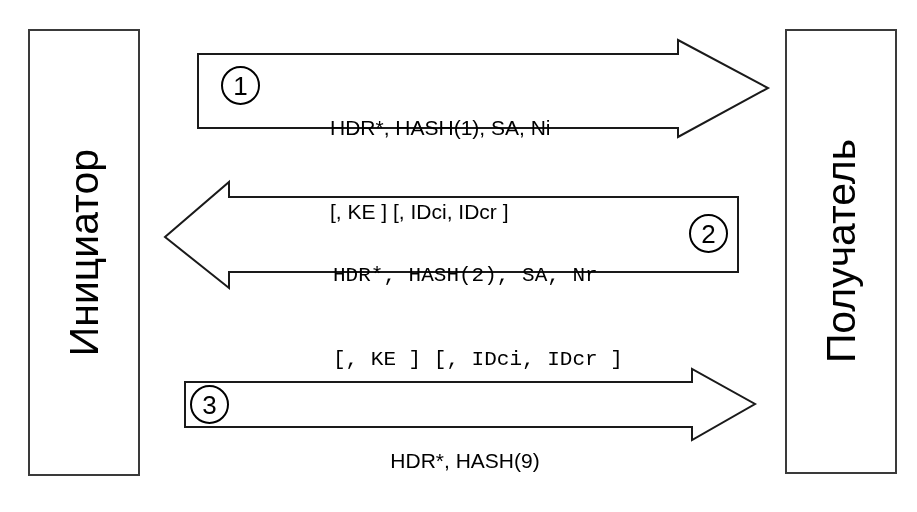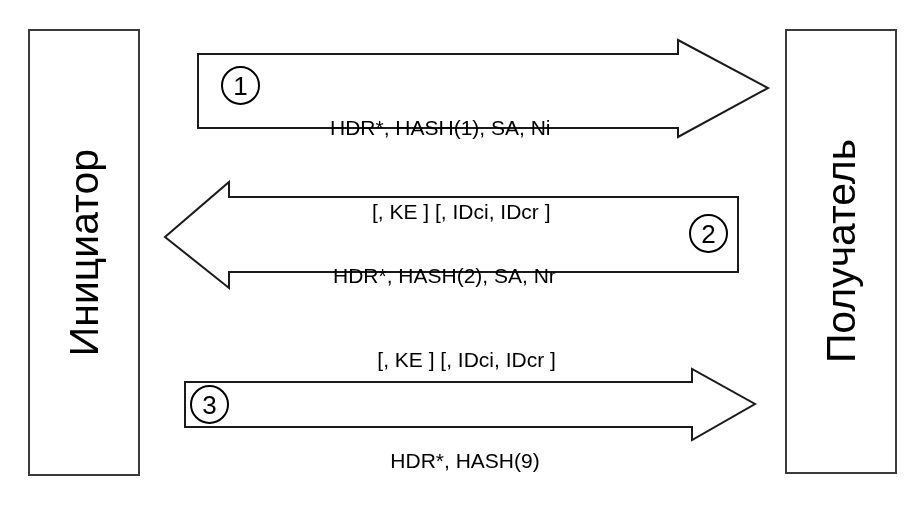--- a/index.html
+++ b/index.html
@@ -61,21 +61,20 @@
     font-size: 26px;
     color: #000000;
     line-height: 1;
   }
   .msg-text {
     position: absolute;
     font-size: 21px;
     line-height: 28px;
     color: #000000;
     white-space: pre;
-    text-align: right;
   }
   .msg-text.center { text-align: center; }
 </style>
 </head>
 <body>
 
 <div id="canvas">
 
   <div class="party-box" id="party-initiator">
     <span class="party-label">Инициатор</span>
@@ -95,21 +94,21 @@
     <span>1</span>
   </div>
   <div class="msg-text" style="left:330px; top:58px;">
     <div>HDR*, HASH(1), SA, Ni</div>
     <div>[, KE ] [, IDci, IDcr ]</div>
   </div>
 
   <div class="step-circle" style="left:689px; top:214px; width:39px; height:39px;">
     <span>2</span>
   </div>
-  <div class="msg-text" style="left:333px; top:206px;">
+  <div class="msg-text" style="left:333px; top:206px;font-family:Liberation Mono, monospace;">
     <div>HDR*, HASH(2), SA, Nr</div>
     <div>[, KE ] [, IDci, IDcr ]</div>
   </div>
 
   <div class="step-circle" style="left:190px; top:385px; width:39px; height:39px;">
     <span>3</span>
   </div>
   <div class="msg-text center" style="left:380px; top:391px; width:170px;">
     <div>HDR*, HASH(9)</div>
   </div>

